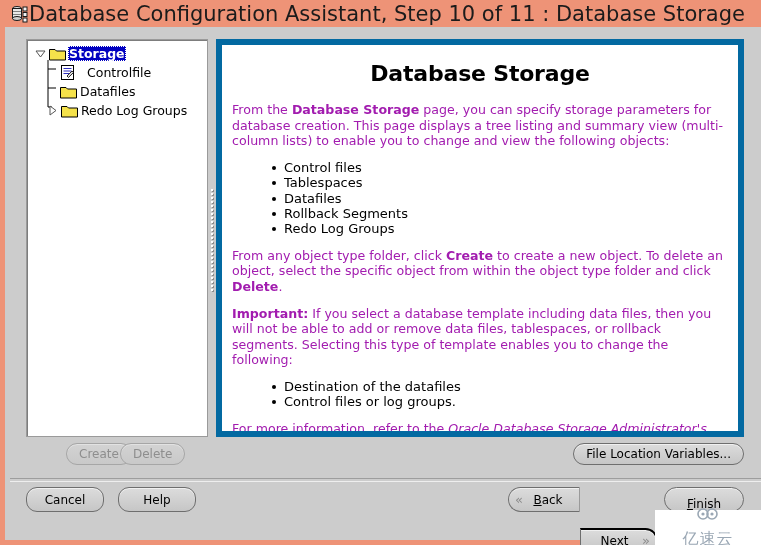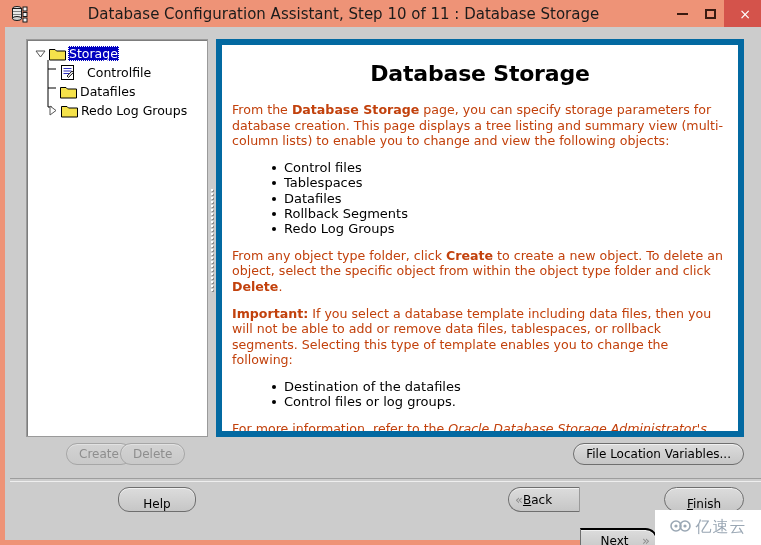--- a/index.html
+++ b/index.html
@@ -39,21 +39,21 @@
   }
   #app-icon {
     width: 18px; height: 18px;
     margin-left: 6px;
     position: relative;
     flex: 0 0 auto;
   }
   #title-text {
     flex: 1 1 auto;
     text-align: center;
-    font-size: 15px;
+    font-size: 21px;
     color: #1b1b1b;
     font-family: "DejaVu Sans", "Liberation Sans", sans-serif;
     letter-spacing: 0px;
     white-space: nowrap;
     padding-right: 10px;
   }
   .win-btn {
     width: 26px; height: 22px;
     margin: 0 1px;
     display: flex;
@@ -172,21 +172,21 @@
   #doc-title {
     text-align: center;
     font-size: 22px;
     font-weight: bold;
     color: #000000;
     margin: 10px 0 16px 0;
     letter-spacing: -0.2px;
   }
   .para {
     font-size: 12.6px;
-    color: #c2410c;
+    color: #a21caf;
     line-height: 15.6px;
     margin: 0 0 11px 0;
     text-align: left;
   }
   .para b { font-weight: bold; }
   .para i { font-style: italic; }
   ul.blist {
     margin: 0 0 11px 0;
     padding: 0 0 0 40px;
     list-style: none;
@@ -250,21 +250,21 @@
     border-bottom: 1px solid #eeeeee;
   }
 
   #nav-bar {
     position: absolute;
     left: 16px; top: 460px;
     width: 718px;
     height: 30px;
   }
   #btn-cancel { position: absolute; left: 0; top: 0; width: 78px; height: 25px; }
-  #btn-help   { position: absolute; left: 92px; top: 0; width: 78px; height: 25px; align-items: flex-end; }
+  #btn-help   { position: absolute; left: 92px; top: 0; width: 78px; height: 25px; }
 
   #backnext {
     position: absolute;
     right: 86px; top: 0;
     display: flex;
     height: 25px;
   }
   #btn-back {
     border-radius: 13px 0 0 13px;
     height: 25px;
@@ -281,40 +281,41 @@
     border: 2px solid #000000;
     border-left: 1px solid #6e6e6e;
     position: relative;
     margin-top: 41px;
   }
   .arrow {
     font-size: 13px;
     color: #8c8c8c;
     line-height: 1;
   }
-  #btn-back .lbl { flex: 1; text-align: left; }
+  #btn-back .lbl { flex: 1; text-align: center; }
   #btn-next .lbl { flex: 1; text-align: center; }
   #btn-finish {
     position: absolute;
     right: 0; top: 0;
     width: 80px; height: 25px;
     border-radius: 13px;
     align-items: flex-end;
   }
 
   
   #watermark {
     position: absolute;
     right: 0; bottom: 0;
     width: 106px; height: 35px;
     background: #ffffff;
     display: flex;
     align-items: center;
     justify-content: center;
     gap: 4px;
+    flex-direction: column;
   }
   #wm-text {
     font-size: 16px;
     color: #9aa7b4;
     font-family: "DejaVu Sans", "Liberation Sans", sans-serif;
     letter-spacing: 1px;
   }
 </style>
 </head>
 <body>
@@ -349,21 +350,21 @@
   <div id="content-area">
 
     <div id="tree-panel">
       <svg id="tree-lines">
         <line x1="21" y1="20" x2="21" y2="67" stroke="#000000" stroke-width="1"></line>
         <line x1="21" y1="29" x2="29" y2="29" stroke="#000000" stroke-width="1"></line>
         <line x1="21" y1="48" x2="29" y2="48" stroke="#000000" stroke-width="1"></line>
         <line x1="21" y1="67" x2="25" y2="67" stroke="#000000" stroke-width="1"></line>
       </svg>
 
-      <div class="tree-row" style="padding-left:2px;">
+      <div class="tree-row" style="padding-left:2px;font-weight:bold;">
         <span class="tw">
           <span class="toggle">
             <svg width="11" height="11" viewBox="0 0 11 11">
               <polygon points="1,3 10,3 5.5,9" fill="#ffffff" stroke="#555555" stroke-width="1"></polygon>
             </svg>
           </span>
         </span>
         <span class="folder">
           <svg width="17" height="14" viewBox="0 0 17 14">
             <path d="M0.5 2.5 L6 2.5 L7.5 4 L16.5 4 L16.5 13 L0.5 13 Z" fill="#f5e24b" stroke="#000000" stroke-width="1"></path>
@@ -475,20 +476,23 @@
         <span>Delete</span>
       </div>
       <div class="btn" id="btn-flv">
         <span>File Location Variables...</span>
       </div>
     </div>
 
     <div id="sep-line"></div>
 
     <div id="nav-bar">
+      <div class="btn" id="btn-cancel">
+        <span>Cancel</span>
+      </div>
       <div class="btn" id="btn-help">
         <span>Help</span>
       </div>
 
       <div id="backnext">
         <div class="btn" id="btn-back">
           <span class="arrow">«</span>
           <span class="lbl"><span class="mn">B</span><span>ack</span></span>
         </div>
         <div class="btn" id="btn-next">

